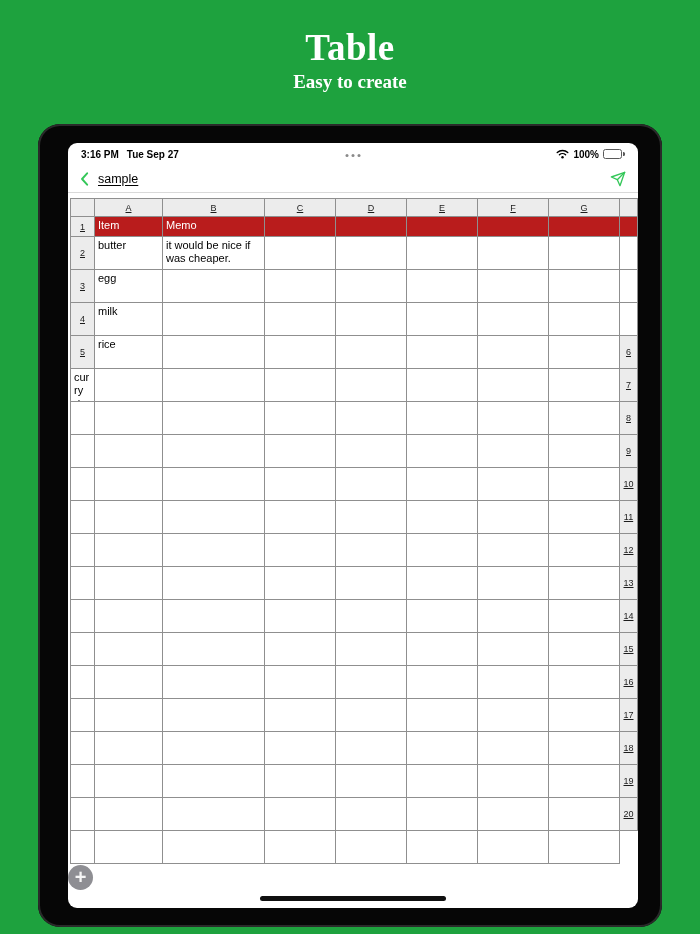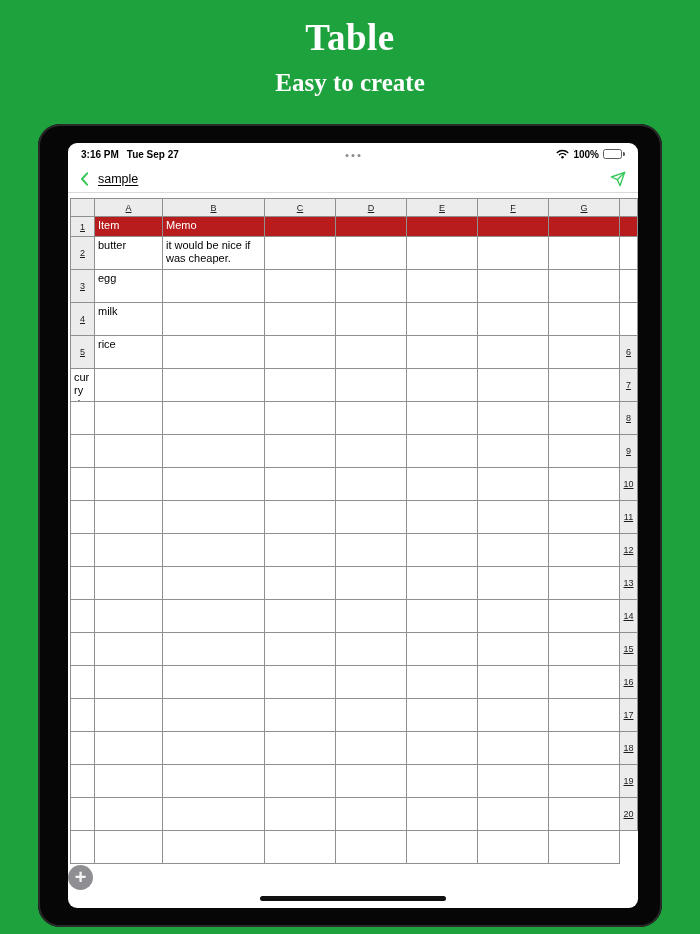--- a/index.html
+++ b/index.html
@@ -4,28 +4,28 @@
 <style>
   * { box-sizing: border-box; margin: 0; padding: 0; }
   html, body { width: 700px; height: 934px; overflow: hidden; }
   body {
     background: #1ea23e;
     font-family: "Liberation Sans", "DejaVu Sans", sans-serif;
     position: relative;
   }
 
   
-  .banner { text-align: center; padding-top: 16px; color: #ffffff; }
+  .banner { text-align: center; padding-top: 26px; color: #ffffff; }
   .banner h1 {
     font-family: "Liberation Serif", "DejaVu Serif", serif;
     font-weight: 700; font-size: 37px; letter-spacing: 0.5px;
   }
   .banner h2 {
     font-family: "Liberation Serif", "DejaVu Serif", serif;
-    font-weight: 700; font-size: 25px; margin-top: 10px;
+    font-weight: 700; font-size: 19px; margin-top: 2px;
   }
 
   
   .ipad {
     position: absolute; left: 38px; top: 124px;
     width: 624px; height: 803px;
     background: #060606;
     border-radius: 22px;
     box-shadow: inset 0 0 0 2px #2a2a2a;
   }

